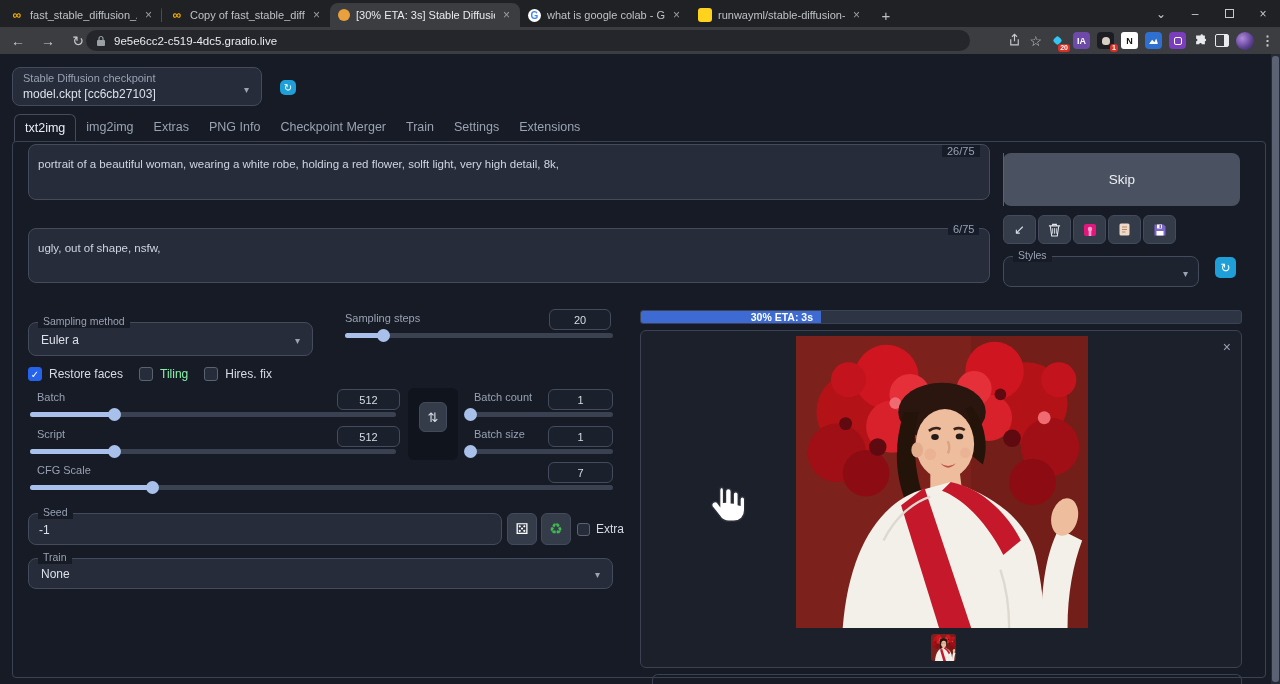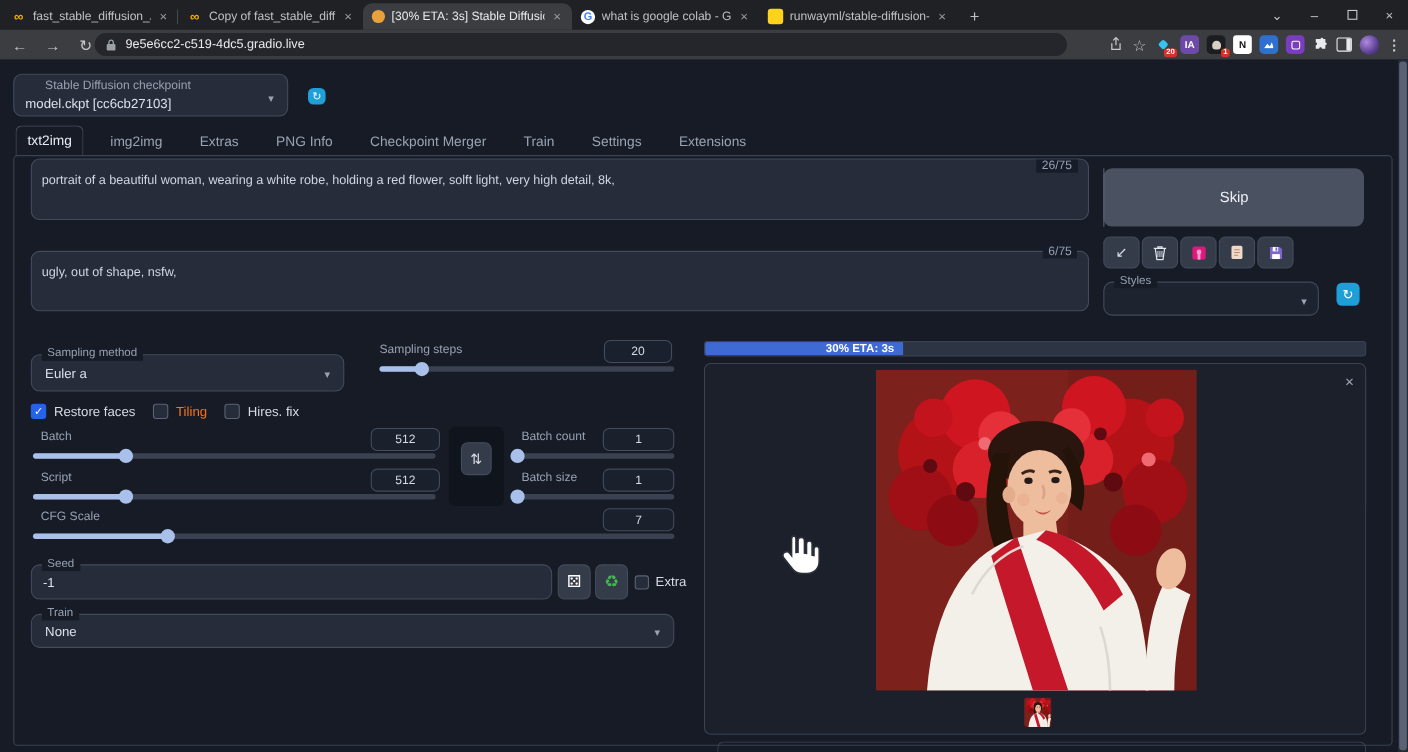--- a/index.html
+++ b/index.html
@@ -194,29 +194,29 @@
     </svg>
     <div style="width:14px;height:13px;border:1.5px solid #e8eaed;border-radius:2px;position:relative">
       <span style="position:absolute;right:0;top:0;width:4px;height:100%;background:#e8eaed"></span>
     </div>
     <div class="avatar"></div>
     <span style="color:#c7cacd;font-size:13px;font-weight:bold">⋮</span>
   </div>
 </div>
 
 <div class="box" style="left:12px;top:67px;width:250px;height:39px">
-  <div class="glabel" style="position:absolute;left:28px;top:4px">Stable Diffusion checkpoint</div>
+  <div class="glabel" style="position:absolute;left:10px;top:4px">Stable Diffusion checkpoint</div>
   <div style="position:absolute;left:10px;top:19px;font-size:12px;color:#dbe0ea">model.ckpt [cc6cb27103]</div>
   <span class="chev" style="position:absolute;right:12px;top:16px">▾</span>
 </div>
 <div class="bluebtn" style="left:280px;top:80px;width:16px;height:15px;font-size:10px">
   <span>↻</span>
 </div>
 
-<div style="position:absolute;left:14px;top:114px;display:flex;gap:14px;align-items:flex-end;height:28px">
+<div style="position:absolute;left:14px;top:114px;display:flex;height:28px">
   <div class="navtab active">txt2img</div>
   <div class="navtab">img2img</div>
   <div class="navtab">Extras</div>
   <div class="navtab">PNG Info</div>
   <div class="navtab">Checkpoint Merger</div>
   <div class="navtab">Train</div>
   <div class="navtab">Settings</div>
   <div class="navtab">Extensions</div>
 </div>
 
@@ -292,21 +292,21 @@
 
 <div style="position:absolute;left:28px;top:367px;display:flex;gap:16px;align-items:center">
   <label style="display:flex;gap:7px;align-items:center">
     <span class="cb checked">
         <span>✓</span>
       </span>
     <span style="font-size:12px;color:#d6dbe4">Restore faces</span>
   </label>
   <label style="display:flex;gap:7px;align-items:center">
     <span class="cb"></span>
-    <span style="font-size:12px;color:#f97316">Tiling</span>
+    <span style="font-size:12px;color:#86efac">Tiling</span>
   </label>
   <label style="display:flex;gap:7px;align-items:center">
     <span class="cb"></span>
     <span style="font-size:12px;color:#d6dbe4">Hires. fix</span>
   </label>
 </div>
 
 <div class="glabel" style="position:absolute;left:37px;top:391px">Batch</div>
 <div class="numbox" style="left:337px;top:389px;width:63px;height:21px">512</div>
 <div class="slider" style="left: 30px; top: 412px; width: 366px; --pct: 23%;">

